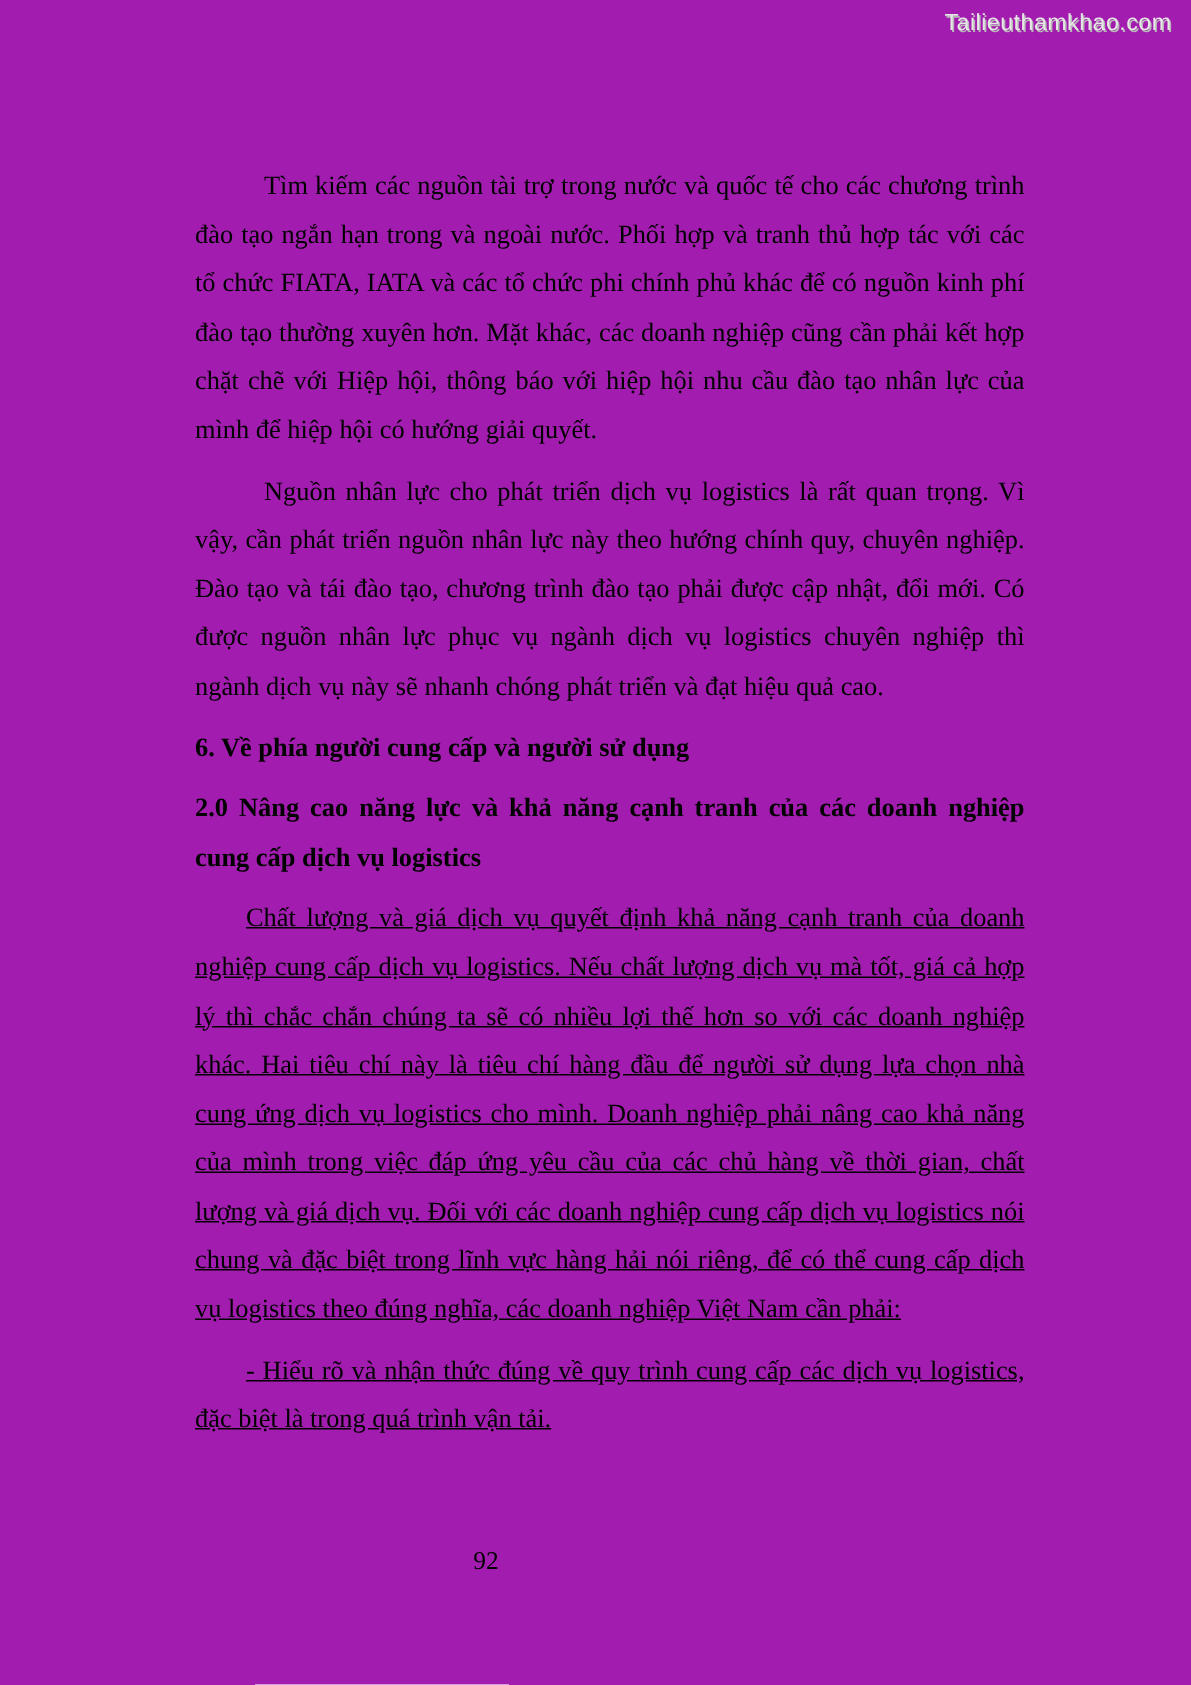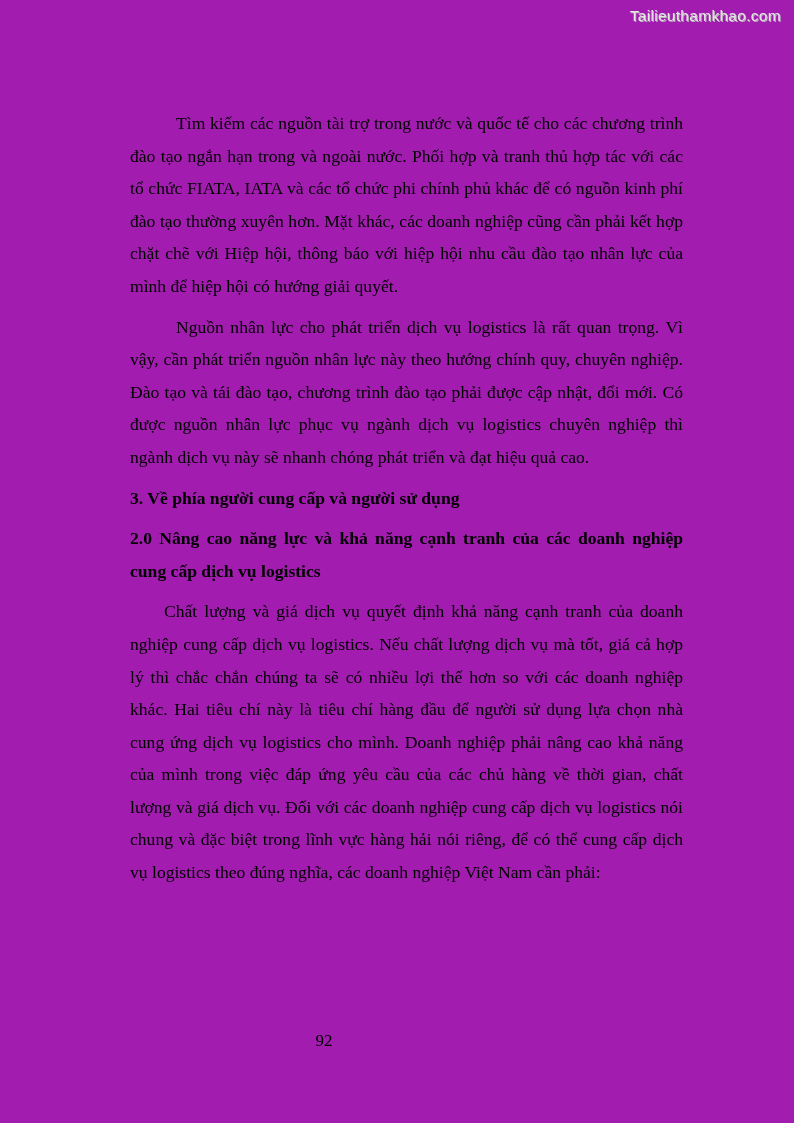--- a/index.html
+++ b/index.html
@@ -34,21 +34,21 @@
     width: 553px;
     padding-top: 103px;
     text-align: justify;
     font-size: 17.6px;
     line-height: 32.6px;
   }
   .content p {
     margin: 4px 0 8px 0;
   }
   .para-indent-lg { text-indent: 46px; }
-  .para-indent-sm { text-indent: 34px; }
+  .para-indent-sm { text-indent: 34px; text-decoration: underline; }
   .heading {
     font-weight: bold;
     margin: 0;
     text-align: justify;
   }
   .page-number {
     position: absolute;
     left: 0;
     top: 1029px;
     width: 648px;
@@ -63,24 +63,25 @@
 <div class="page">
 
   <div class="watermark">Tailieuthamkhao.com</div>
 
   <div class="content">
 
     <p class="para-indent-lg">Tìm kiếm các nguồn tài trợ trong nước và quốc tế cho các chương trình đào tạo ngắn hạn trong và ngoài nước. Phối hợp và tranh thủ hợp tác với các tổ chức FIATA, IATA và các tổ chức phi chính phủ khác để có nguồn kinh phí đào tạo thường xuyên hơn. Mặt khác, các doanh nghiệp cũng cần phải kết hợp chặt chẽ với Hiệp hội, thông báo với hiệp hội nhu cầu đào tạo nhân lực của mình để hiệp hội có hướng giải quyết.</p>
 
     <p class="para-indent-lg">Nguồn nhân lực cho phát triển dịch vụ logistics là rất quan trọng. Vì vậy, cần phát triển nguồn nhân lực này theo hướng chính quy, chuyên nghiệp. Đào tạo và tái đào tạo, chương trình đào tạo phải được cập nhật, đổi mới. Có được nguồn nhân lực phục vụ ngành dịch vụ logistics chuyên nghiệp thì ngành dịch vụ này sẽ nhanh chóng phát triển và đạt hiệu quả cao.</p>
 
-    <p class="heading">3. Về phía người cung cấp và người sử dụng</p>
+    <p class="heading">6. Về phía người cung cấp và người sử dụng</p>
 
     <p class="heading">2.0 Nâng cao năng lực và khả năng cạnh tranh của các doanh nghiệp cung cấp dịch vụ logistics</p>
 
     <p class="para-indent-sm">Chất lượng và giá dịch vụ quyết định khả năng cạnh tranh của doanh nghiệp cung cấp dịch vụ logistics. Nếu chất lượng dịch vụ mà tốt, giá cả hợp lý thì chắc chắn chúng ta sẽ có nhiều lợi thế hơn so với các doanh nghiệp khác. Hai tiêu chí này là tiêu chí hàng đầu để người sử dụng lựa chọn nhà cung ứng dịch vụ logistics cho mình. Doanh nghiệp phải nâng cao khả năng của mình trong việc đáp ứng yêu cầu của các chủ hàng về thời gian, chất lượng và giá dịch vụ. Đối với các doanh nghiệp cung cấp dịch vụ logistics nói chung và đặc biệt trong lĩnh vực hàng hải nói riêng, để có thể cung cấp dịch vụ logistics theo đúng nghĩa, các doanh nghiệp Việt Nam cần phải:</p>
 
+    <p class="para-indent-sm">- Hiểu rõ và nhận thức đúng về quy trình cung cấp các dịch vụ logistics, đặc biệt là trong quá trình vận tải.</p>
 
   </div>
 
   <div class="page-number">92</div>
 
 </div>
 
 </body></html>

